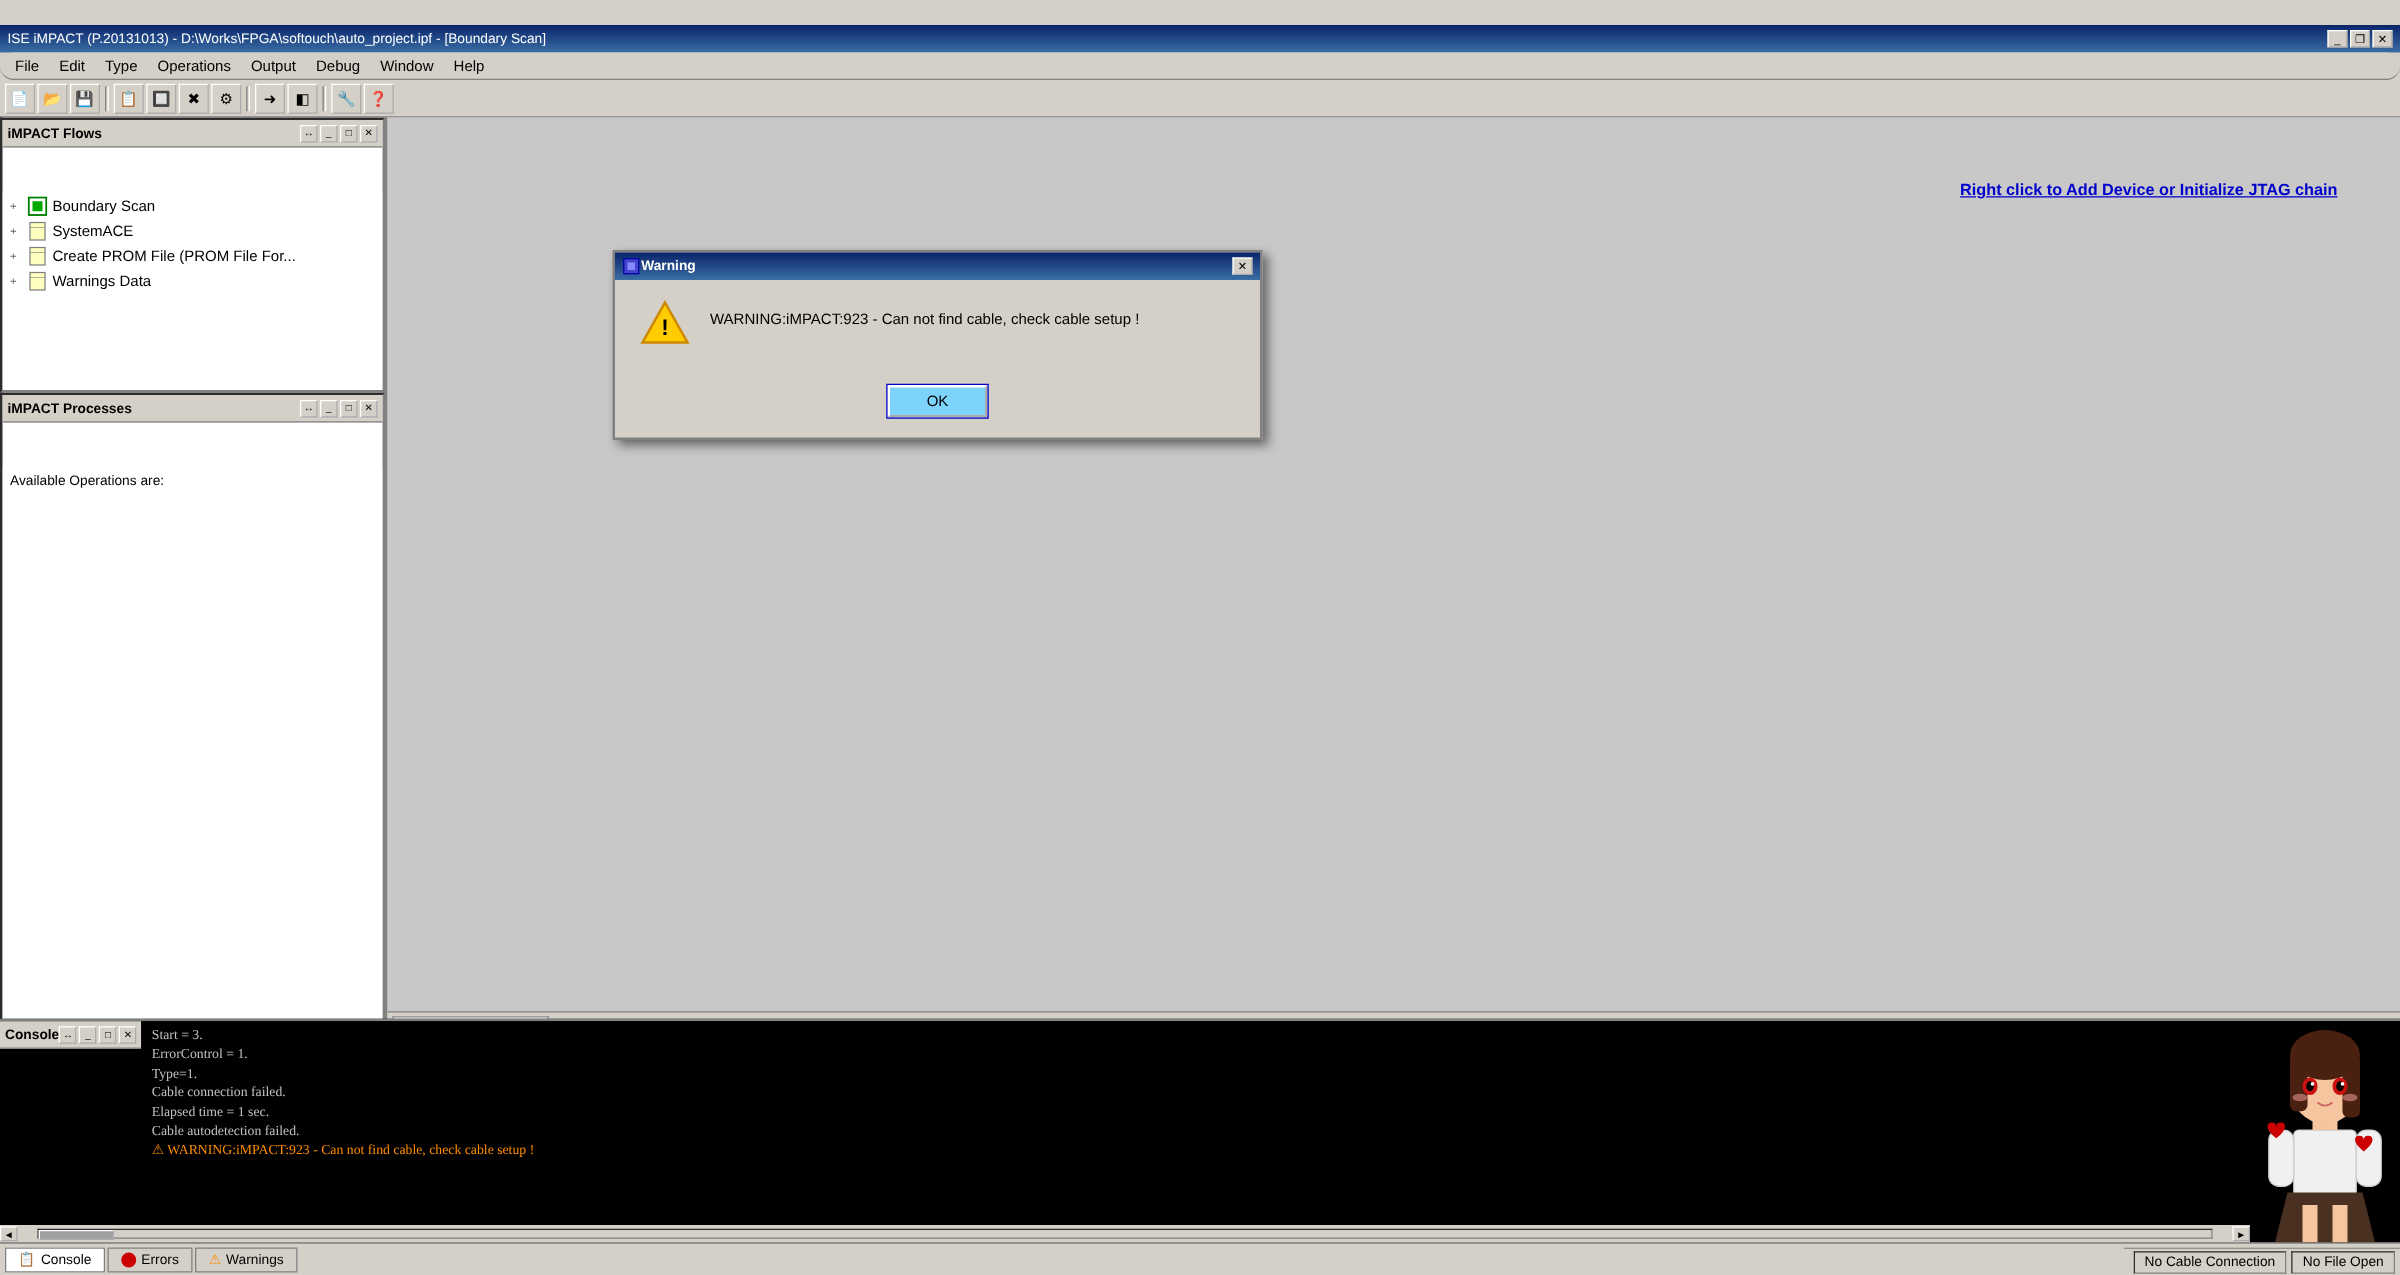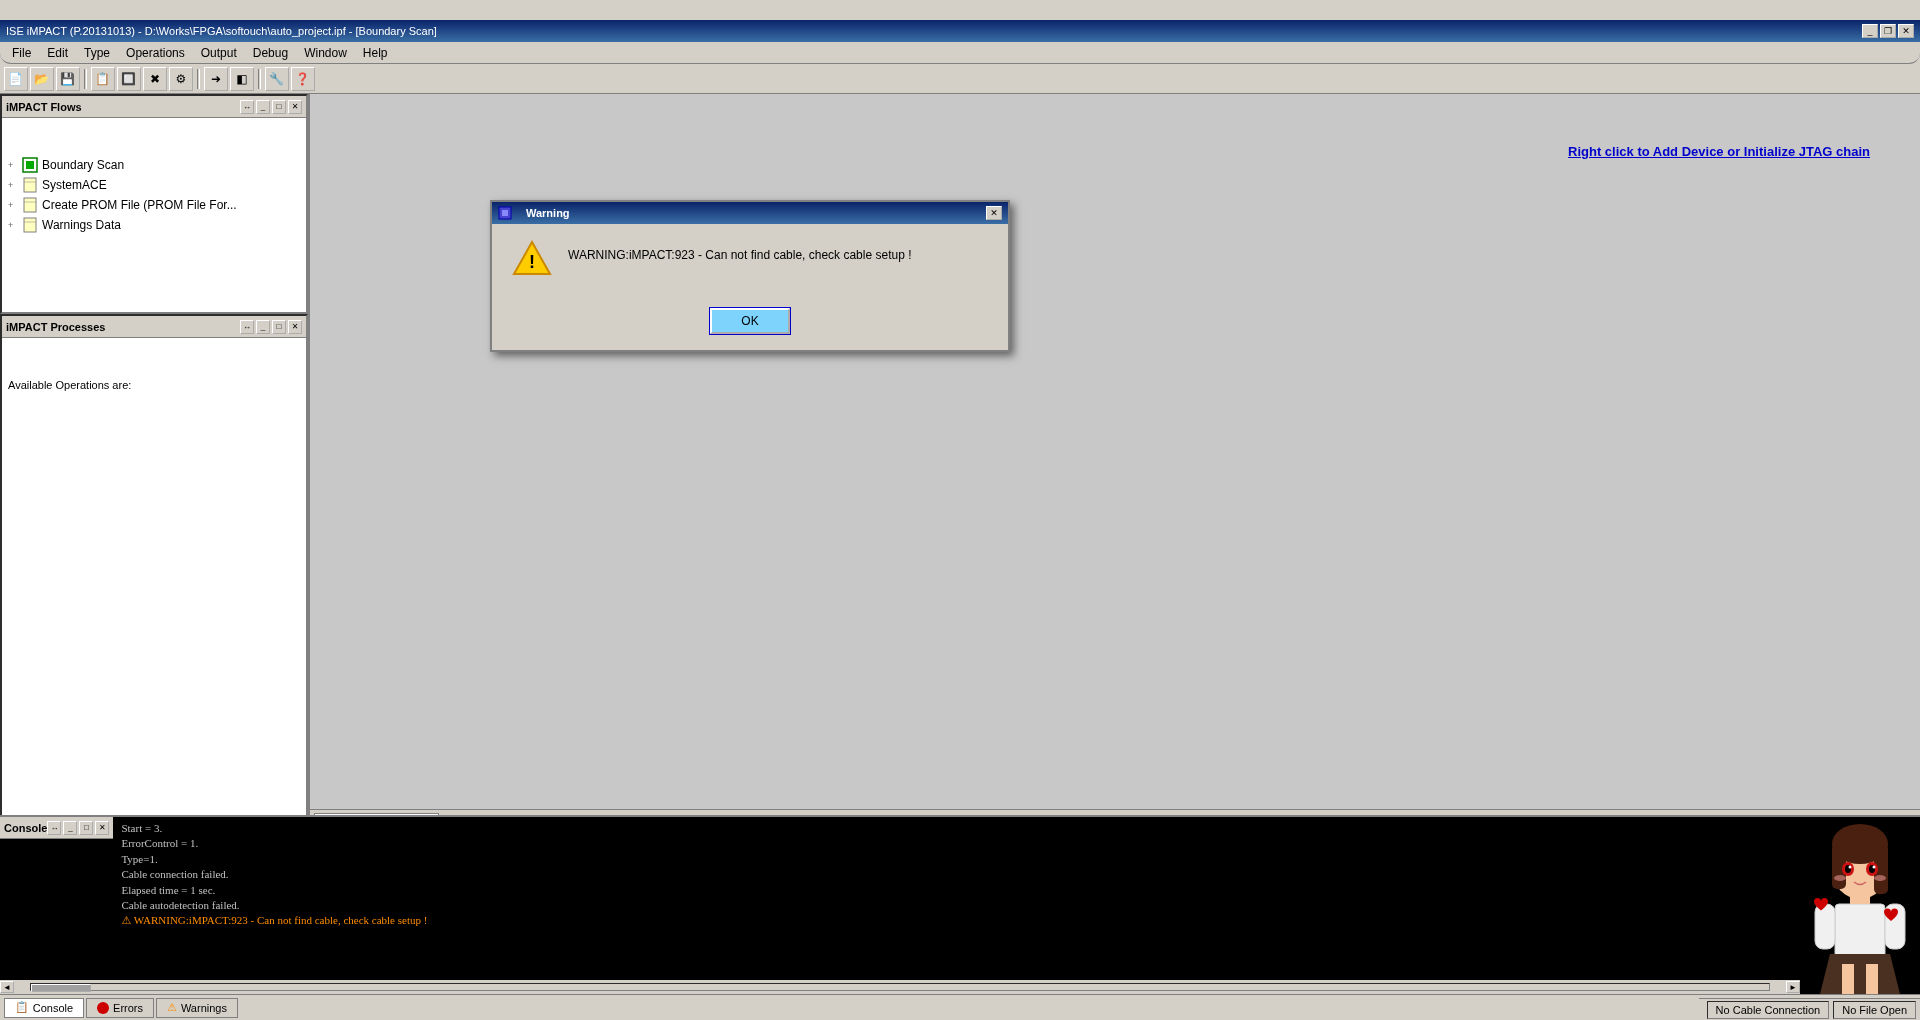--- a/index.html
+++ b/index.html
@@ -559,21 +559,21 @@
             </svg>
         </span>
         <span>Boundary Scan</span>
       </div>
     </div>
   </div>
 </div>
 
 <div id="warning-dialog">
   <div id="dialog-title-bar">
-    <div style="display:flex;align-items:center;gap:14px;">
+    <div style="display:flex;align-items:center;gap:1px;">
       <svg width="14" height="14">
           <rect x="1" y="1" width="12" height="12" fill="#4444cc" stroke="#0000aa" stroke-width="1"></rect>
           <rect x="4" y="4" width="6" height="6" fill="#8888ff"></rect>
         </svg>
       <span>Warning</span>
     </div>
     <button class="close-btn">✕</button>
   </div>
   <div id="dialog-body">
     <div id="dialog-icon">

